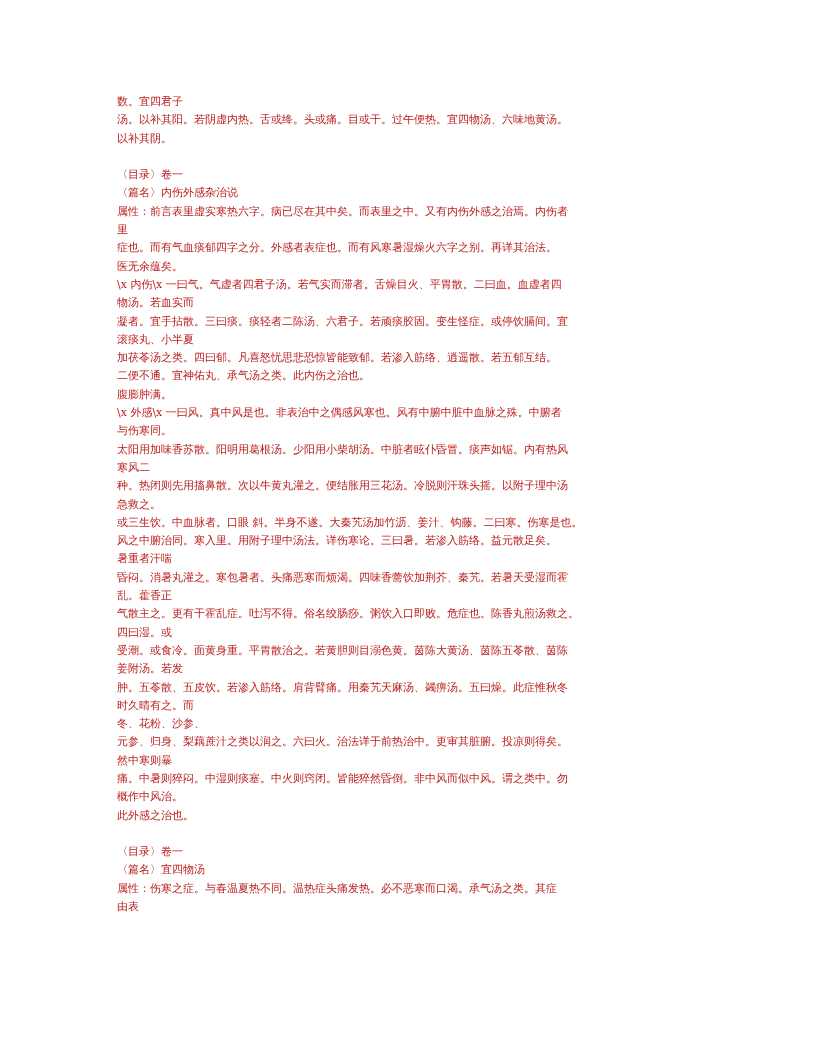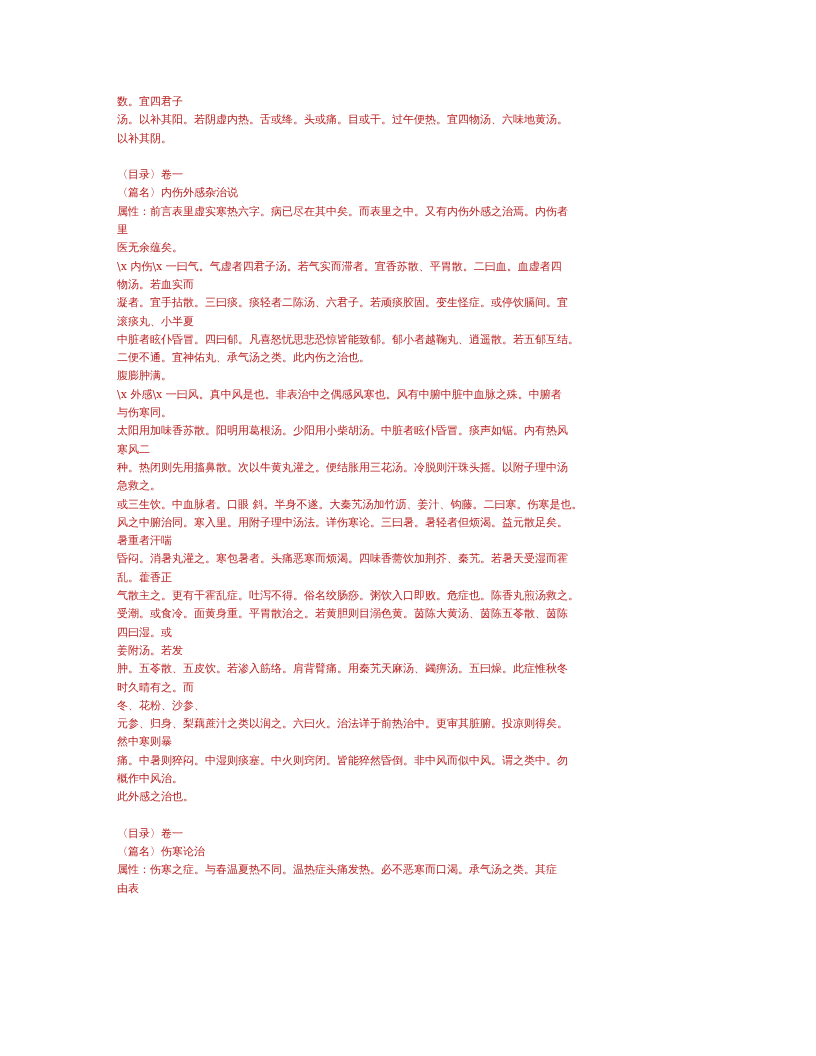--- a/index.html
+++ b/index.html
@@ -21,50 +21,51 @@
 
 <div class="page">
   <div class="line">数。宜四君子</div>
   <div class="line">汤。以补其阳。若阴虚内热。舌或绛。头或痛。目或干。过午便热。宜四物汤、六味地黄汤。</div>
   <div class="line">以补其阴。</div>
   <div class="line"></div>
   <div class="line">〈目录〉卷一</div>
   <div class="line">〈篇名〉内伤外感杂治说</div>
   <div class="line">属性：前言表里虚实寒热六字。病已尽在其中矣。而表里之中。又有内伤外感之治焉。内伤者</div>
   <div class="line">里</div>
+  <div class="line">症也。而有气血痰郁四字之分。外感者表症也。而有风寒暑湿燥火六字之别。再详其治法。</div>
   <div class="line">医无余蕴矣。</div>
-  <div class="line">\x 内伤\x 一曰气。气虚者四君子汤。若气实而滞者。宜香苏散、平胃散。二曰血。血虚者四</div>
+  <div class="line">\x 内伤\x 一曰气。气虚者四君子汤。若气实而滞者。舌燥目火、平胃散。二曰血。血虚者四</div>
   <div class="line">物汤。若血实而</div>
   <div class="line">凝者。宜手拈散。三曰痰。痰轻者二陈汤、六君子。若顽痰胶固。变生怪症。或停饮膈间。宜</div>
   <div class="line">滚痰丸、小半夏</div>
-  <div class="line">中脏者眩仆昏冒。四曰郁。凡喜怒忧思悲恐惊皆能致郁。郁小者越鞠丸、逍遥散。若五郁互结。</div>
+  <div class="line">加茯苓汤之类。四曰郁。凡喜怒忧思悲恐惊皆能致郁。若渗入筋络、逍遥散。若五郁互结。</div>
   <div class="line">二便不通。宜神佑丸、承气汤之类。此内伤之治也。</div>
   <div class="line">腹膨肿满。</div>
   <div class="line">\x 外感\x 一曰风。真中风是也。非表治中之偶感风寒也。风有中腑中脏中血脉之殊。中腑者</div>
   <div class="line">与伤寒同。</div>
   <div class="line">太阳用加味香苏散。阳明用葛根汤。少阳用小柴胡汤。中脏者眩仆昏冒。痰声如锯。内有热风</div>
   <div class="line">寒风二</div>
   <div class="line">种。热闭则先用搐鼻散。次以牛黄丸灌之。便结胀用三花汤。冷脱则汗珠头摇。以附子理中汤</div>
   <div class="line">急救之。</div>
   <div class="line">或三生饮。中血脉者。口眼 斜。半身不遂。大秦艽汤加竹沥、姜汁、钩藤。二曰寒。伤寒是也。</div>
-  <div class="line">风之中腑治同。寒入里。用附子理中汤法。详伤寒论。三曰暑。暑轻者但烦渴。益元散足矣。</div>
+  <div class="line">风之中腑治同。寒入里。用附子理中汤法。详伤寒论。三曰暑。若渗入筋络。益元散足矣。</div>
   <div class="line">暑重者汗喘</div>
   <div class="line">昏闷。消暑丸灌之。寒包暑者。头痛恶寒而烦渴。四味香薷饮加荆芥、秦艽。若暑天受湿而霍</div>
   <div class="line">乱。藿香正</div>
   <div class="line">气散主之。更有干霍乱症。吐泻不得。俗名绞肠痧。粥饮入口即败。危症也。陈香丸煎汤救之。</div>
+  <div class="line">四曰湿。或</div>
   <div class="line">受潮。或食冷。面黄身重。平胃散治之。若黄胆则目溺色黄。茵陈大黄汤、茵陈五苓散、茵陈</div>
-  <div class="line">四曰湿。或</div>
   <div class="line">姜附汤。若发</div>
   <div class="line">肿。五苓散、五皮饮。若渗入筋络。肩背臂痛。用秦艽天麻汤、蠲痹汤。五曰燥。此症惟秋冬</div>
   <div class="line">时久晴有之。而</div>
   <div class="line">冬、花粉、沙参、</div>
   <div class="line">元参、归身、梨藕蔗汁之类以润之。六曰火。治法详于前热治中。更审其脏腑。投凉则得矣。</div>
   <div class="line">然中寒则暴</div>
   <div class="line">痛。中暑则猝闷。中湿则痰塞。中火则窍闭。皆能猝然昏倒。非中风而似中风。谓之类中。勿</div>
   <div class="line">概作中风治。</div>
   <div class="line">此外感之治也。</div>
   <div class="line"></div>
   <div class="line">〈目录〉卷一</div>
-  <div class="line">〈篇名〉伤寒论治</div>
+  <div class="line">〈篇名〉宜四物汤</div>
   <div class="line">属性：伤寒之症。与春温夏热不同。温热症头痛发热。必不恶寒而口渴。承气汤之类。其症</div>
   <div class="line">由表</div>
   <div class="line"></div>
 </div>
 
 </body></html>

